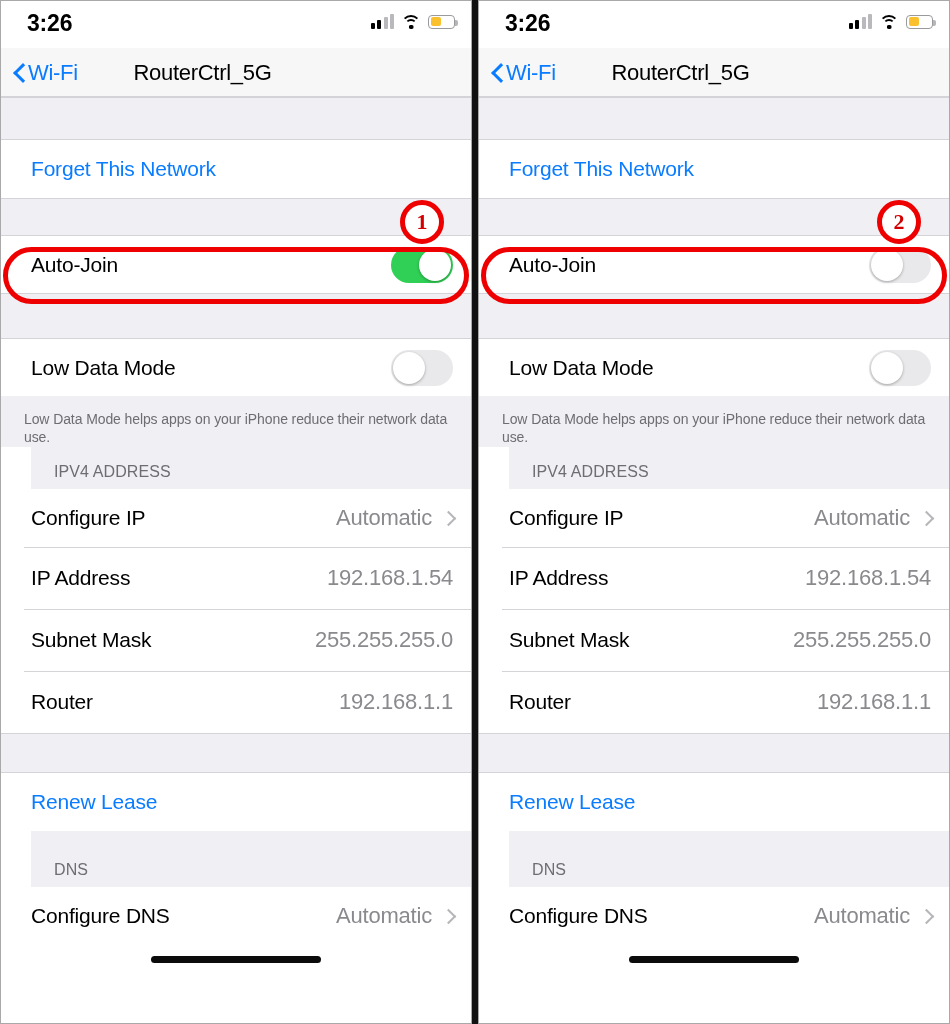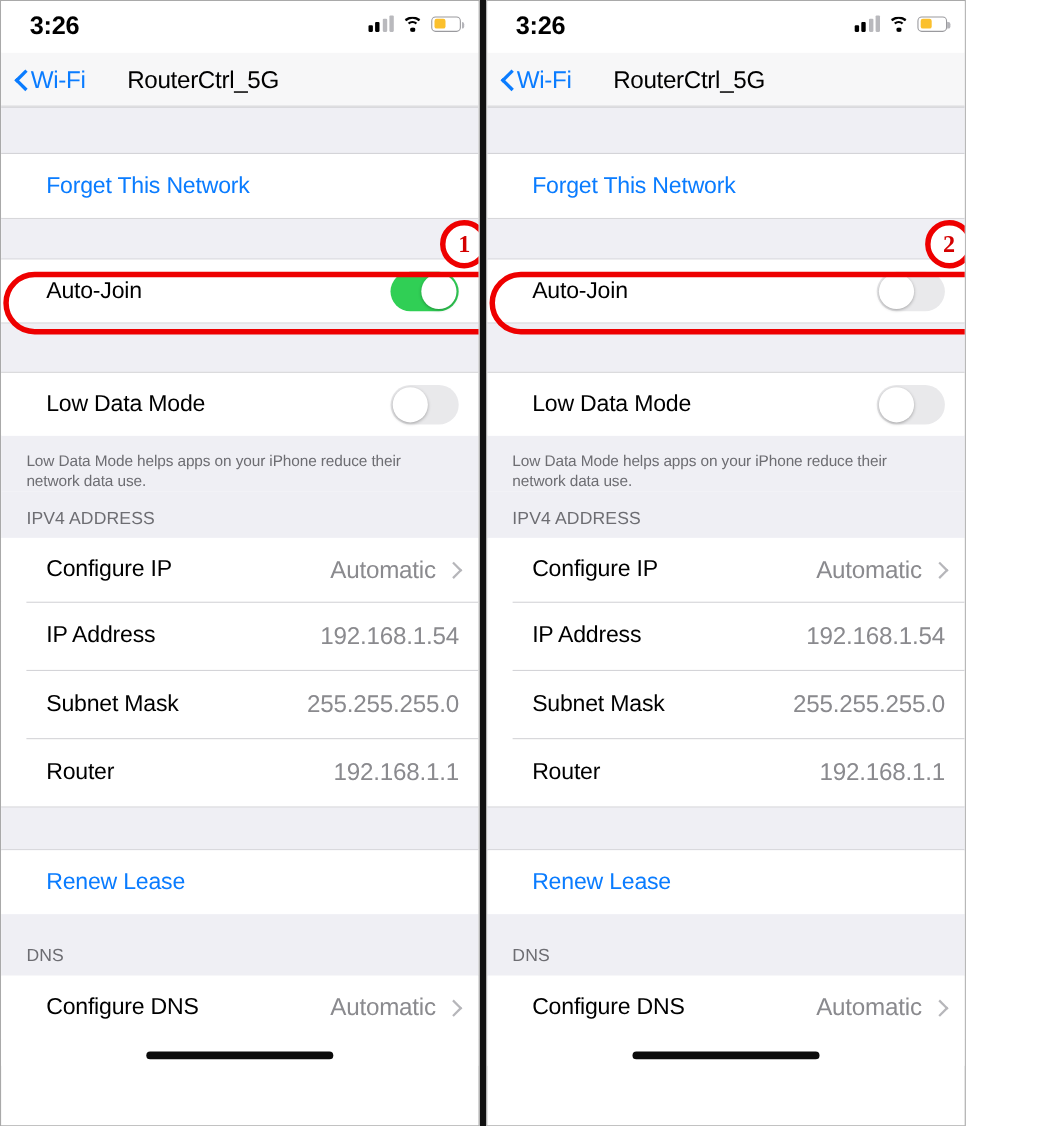--- a/index.html
+++ b/index.html
@@ -4,21 +4,21 @@
 <style>
   * { box-sizing: border-box; margin: 0; padding: 0; }
   html, body {
     width: 950px; height: 1024px;
     background: #ffffff;
     font-family: "Liberation Sans", sans-serif;
     overflow: hidden;
   }
   .stage {
     position: relative;
-    width: 878px; height: 1024px;
+    width: 950px; height: 1024px;
     display: flex;
     background: #b8b8b8;
   }
   .panel {
     position: relative;
     width: 472px;
     height: 1024px;
     background: #ffffff;
     overflow: hidden;
     border: 1px solid #a9a9a9;
@@ -135,21 +135,21 @@
   
   .gap {
     background: #efeff4;
     border-bottom: 1px solid #d4d4d8;
     border-top: 1px solid #d4d4d8;
   }
   .cell {
     background: #ffffff;
     display: flex;
     align-items: center;
-    padding: 0 18px 0 41px;
+    padding: 0 18px 0 30px;
     position: relative;
   }
   .cell + .cell::before {
     content: "";
     position: absolute;
     left: 23px; right: 0; top: 0;
     height: 1px;
     background: #d4d4d8;
   }
   .cell-label {
@@ -210,20 +210,21 @@
     line-height: 1.32;
     color: #6d6d72;
     letter-spacing: -0.1px;
   }
   .section-header {
     background: #efeff4;
     padding: 16px 23px 8px 23px;
     font-size: 16px;
     color: #6d6d72;
     letter-spacing: 0.1px;
+    margin-left: 30px;
   }
   .section-header.tall { padding-top: 30px; }
 
   
   .home-bar-area {
     height: 24px;
     background: #ffffff;
     position: relative;
   }
   .home-bar {

